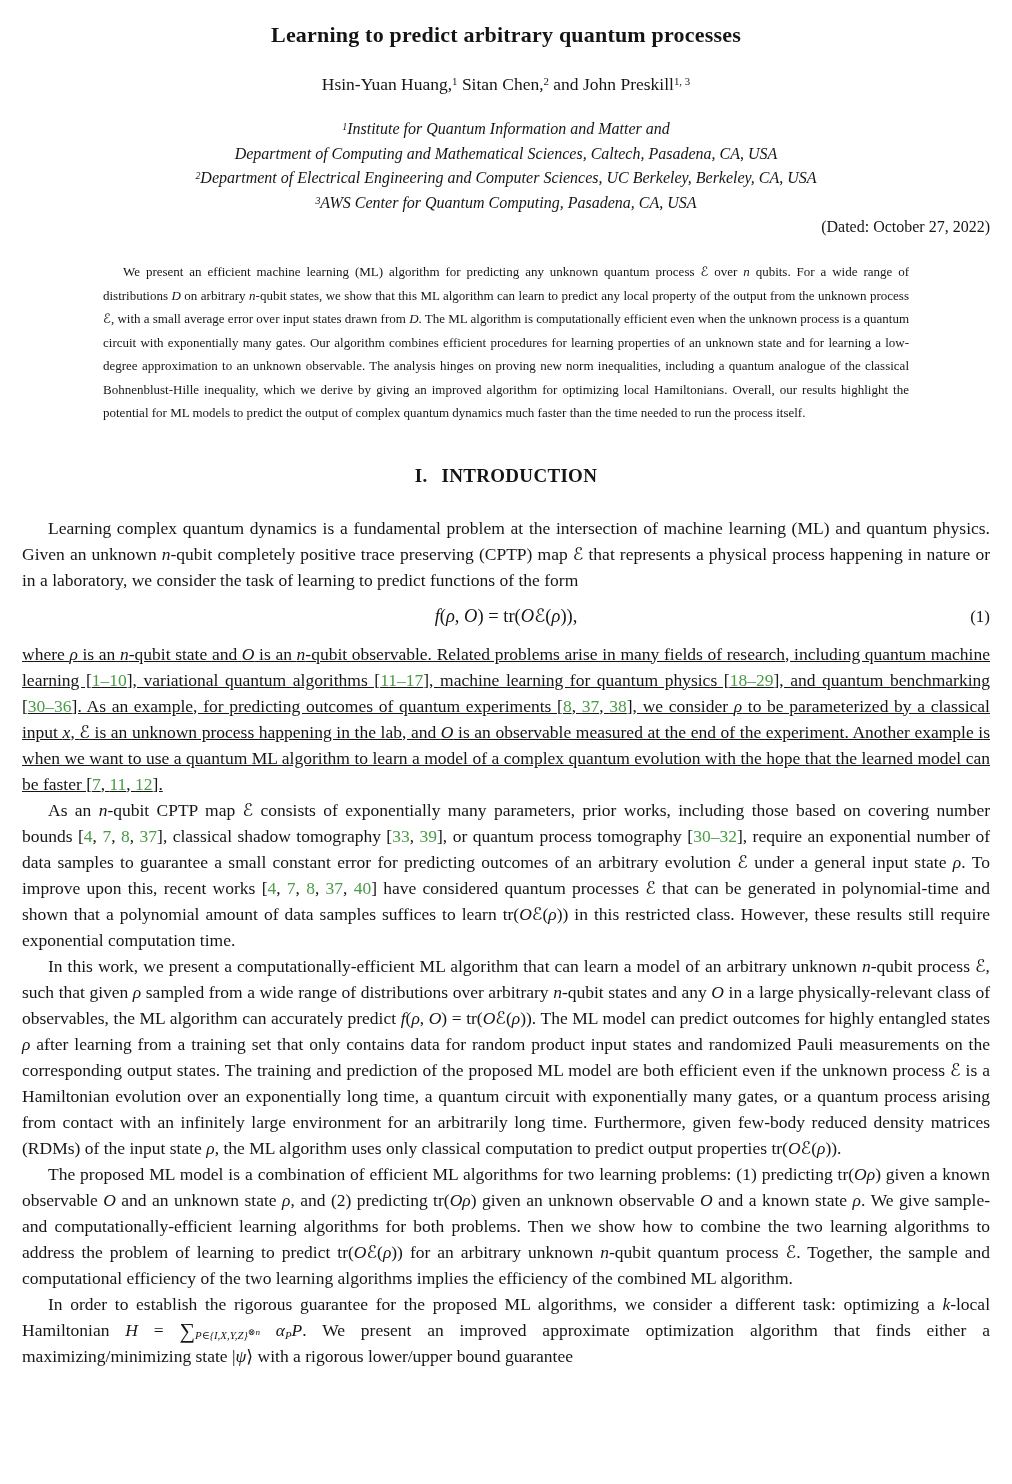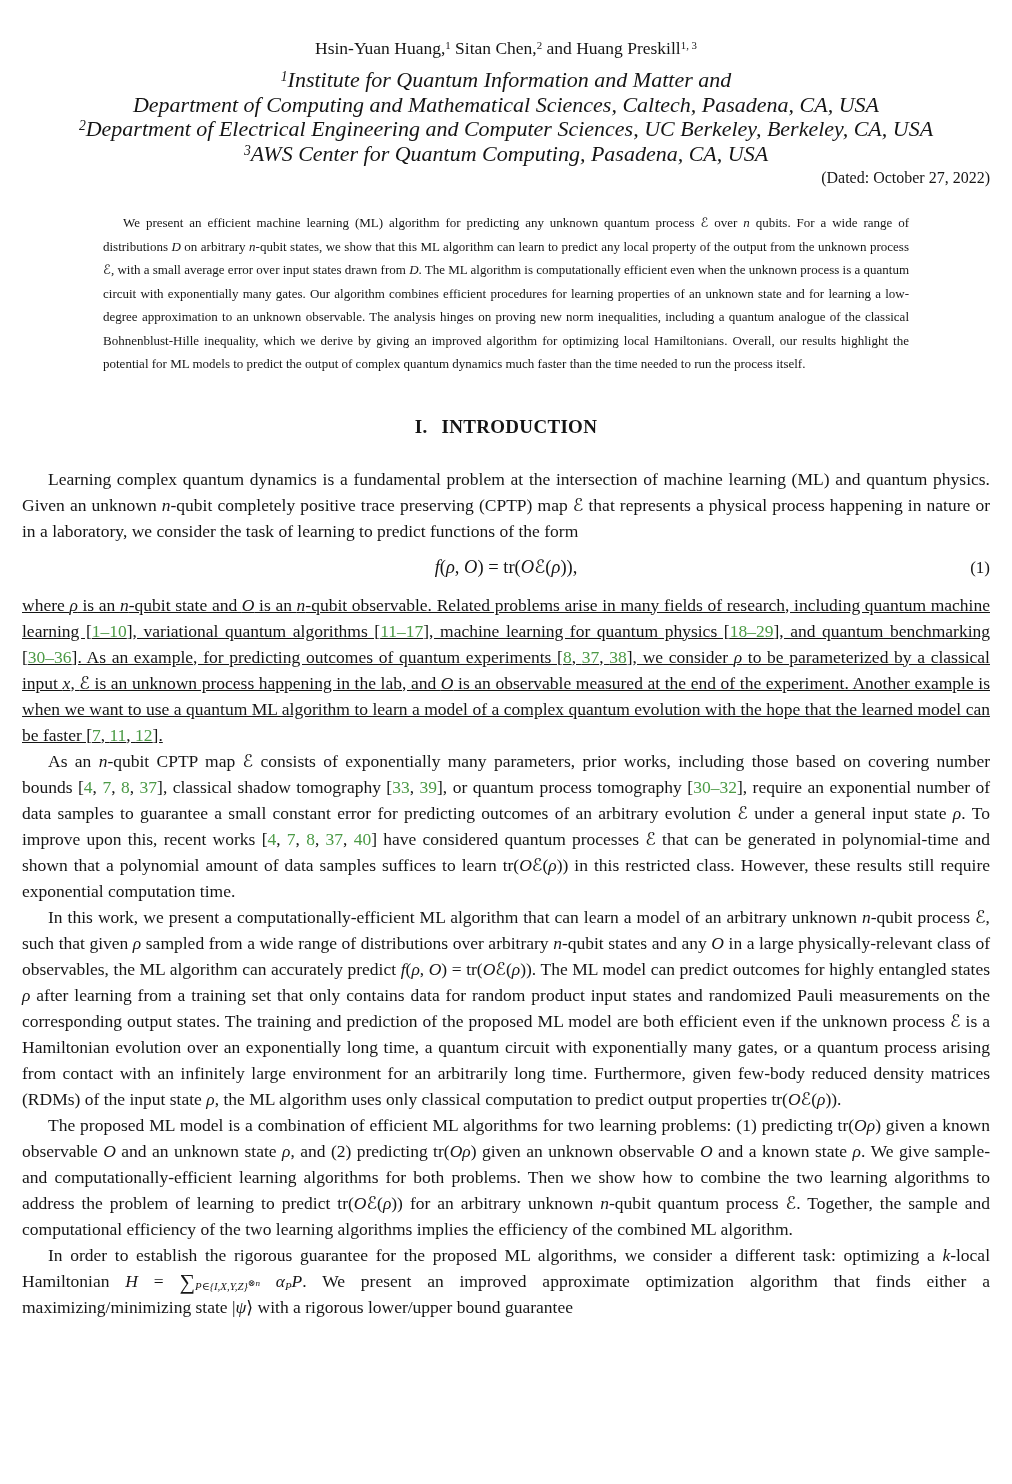--- a/index.html
+++ b/index.html
@@ -26,24 +26,24 @@
     text-align: center;
     margin: 10px 0 0 0;
     letter-spacing: 0.2px;
   }
   .authors {
     text-align: center;
     font-size: 17.5px;
     margin-top: 26px;
   }
   .affils {
-    margin-top: 9px;
+    margin-top: 22px;
     text-align: center;
     font-style: italic;
-    font-size: 22px;
+    font-size: 16px;
     line-height: 24.5px;
   }
   .dated {
     text-align: right;
     font-size: 16px;
     margin-top: 3px;
   }
   .abstract {
     width: 806px;
     margin: 24px auto 0 auto;
@@ -89,21 +89,22 @@
   .sub  { font-size: 0.62em; vertical-align: -0.25em; line-height: 0; }
   .sub.up { font-size: 0.52em; vertical-align: 0.12em; }
   .sum  { font-size: 1.25em; vertical-align: -0.1em; line-height: 0; }
 </style>
 </head>
 <body>
 
 <div class="page">
 
   <header>
-    <div class="authors"><span>Hsin-Yuan Huang,</span><span class="sup">1</span><span> Sitan Chen,</span><span class="sup">2</span><span> and Huang Preskill</span><span class="sup">1, 3</span></div>
+    <h1 class="title">Learning to predict arbitrary quantum processes</h1>
+    <div class="authors"><span>Hsin-Yuan Huang,</span><span class="sup">1</span><span> Sitan Chen,</span><span class="sup">2</span><span> and John Preskill</span><span class="sup">1, 3</span></div>
     <div class="affils">
       <div class="affil"><span class="sup">1</span><span>Institute for Quantum Information and Matter and</span></div>
       <div class="affil"><span>Department of Computing and Mathematical Sciences, Caltech, Pasadena, CA, USA</span></div>
       <div class="affil"><span class="sup">2</span><span>Department of Electrical Engineering and Computer Sciences, UC Berkeley, Berkeley, CA, USA</span></div>
       <div class="affil"><span class="sup">3</span><span>AWS Center for Quantum Computing, Pasadena, CA, USA</span></div>
     </div>
     <div class="dated">(Dated: October 27, 2022)</div>
   </header>
 
   <p class="abstract"><span>We present an efficient machine learning (ML) algorithm for predicting any unknown quantum process </span><span class="scr">ℰ</span><span> over </span><span class="it">n</span><span> qubits. For a wide range of distributions </span><span class="it">D</span><span> on arbitrary </span><span class="it">n</span><span>-qubit states, we show that this ML algorithm can learn to predict any local property of the output from the unknown process </span><span class="scr">ℰ</span><span>, with a small average error over input states drawn from </span><span class="it">D</span><span>. The ML algorithm is computationally efficient even when the unknown process is a quantum circuit with exponentially many gates. Our algorithm combines efficient procedures for learning properties of an unknown state and for learning a low-degree approximation to an unknown observable. The analysis hinges on proving new norm inequalities, including a quantum analogue of the classical Bohnenblust-Hille inequality, which we derive by giving an improved algorithm for optimizing local Hamiltonians. Overall, our results highlight the potential for ML models to predict the output of complex quantum dynamics much faster than the time needed to run the process itself.</span></p>

